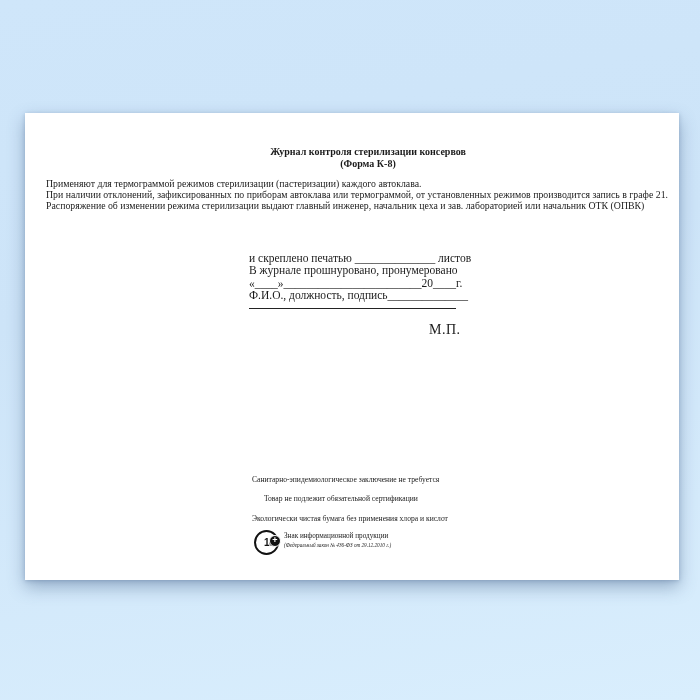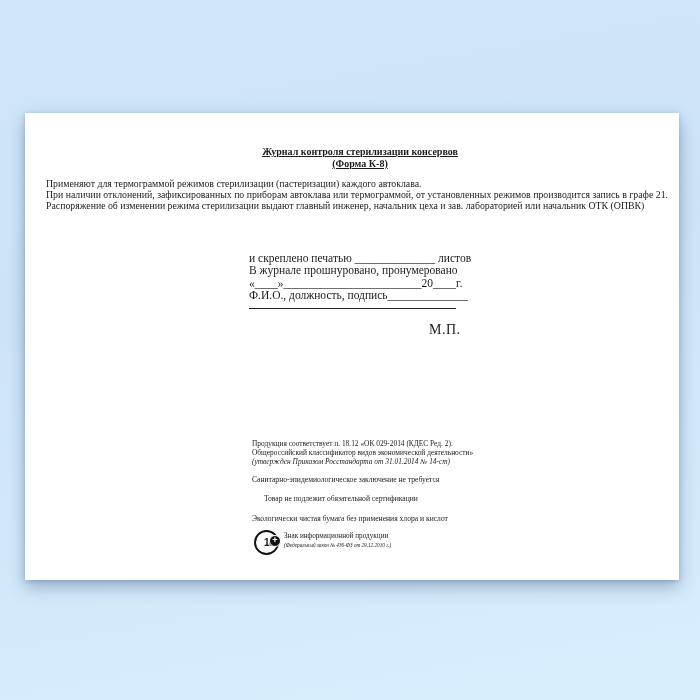--- a/index.html
+++ b/index.html
@@ -20,26 +20,25 @@
     top: 113px;
     width: 654px;
     height: 467px;
     background: #ffffff;
     box-shadow: 0 7px 16px rgba(70, 100, 140, 0.45), 0 1px 4px rgba(70, 100, 140, 0.30);
     color: #1b1b1b;
   }
   .abs { position: absolute; white-space: nowrap; }
 
   .title-block {
-    left: 8px; top: 33px; width: 654px;
+    left: 16px; top: 33px; width: 654px;
     text-align: center;
     font-weight: bold;
     font-size: 10px;
     line-height: 11.5px;
-    text-decoration: underline;
   }
   .intro-block {
     left: 21px; top: 66px;
     font-size: 9.8px;
     line-height: 10.8px;
   }
   .binding-block {
     left: 224px; top: 139px;
     font-size: 11.5px;
     line-height: 12.4px;
@@ -125,25 +124,20 @@
     <div>и скреплено печатью ______________ листов</div>
     <div>В журнале прошнуровано, пронумеровано</div>
     <div>«____»________________________20____г.</div>
     <div>Ф.И.О., должность, подпись______________</div>
   </div>
 
   <div class="abs signature-rule"></div>
 
   <div class="abs stamp">М.П.</div>
 
-  <div class="abs conformity-block">
-    <div>Продукция соответствует п. 18.12 «ОК 029-2014 (КДЕС Ред. 2).</div>
-    <div>Общероссийский классификатор видов экономической деятельности»</div>
-    <div class="italic">(утвержден Приказом Росстандарта от 31.01.2014 № 14-ст)</div>
-  </div>
 
   <div class="abs note note-sanitary">Санитарно-эпидемиологическое заключение не требуется</div>
   <div class="abs note note-cert">Товар не подлежит обязательной сертификации</div>
   <div class="abs note note-eco">Экологически чистая бумага без применения хлора и кислот</div>
 
   <div class="abs age-mark">
     <span class="age-num">16</span>
     <span class="age-plus">+</span>
   </div>
 

